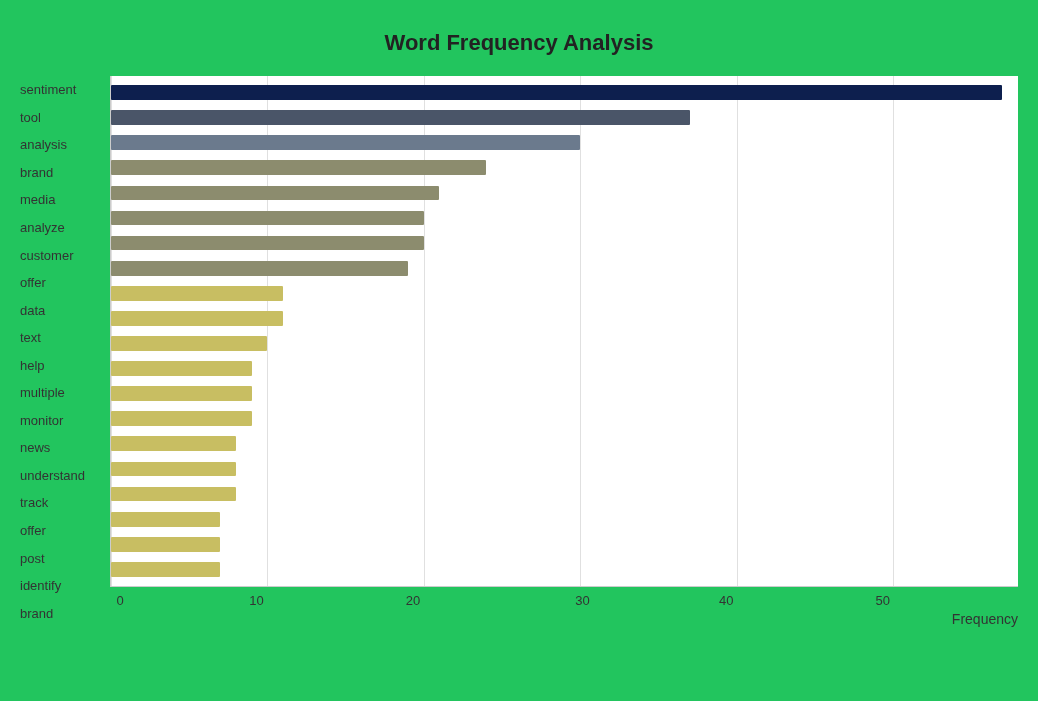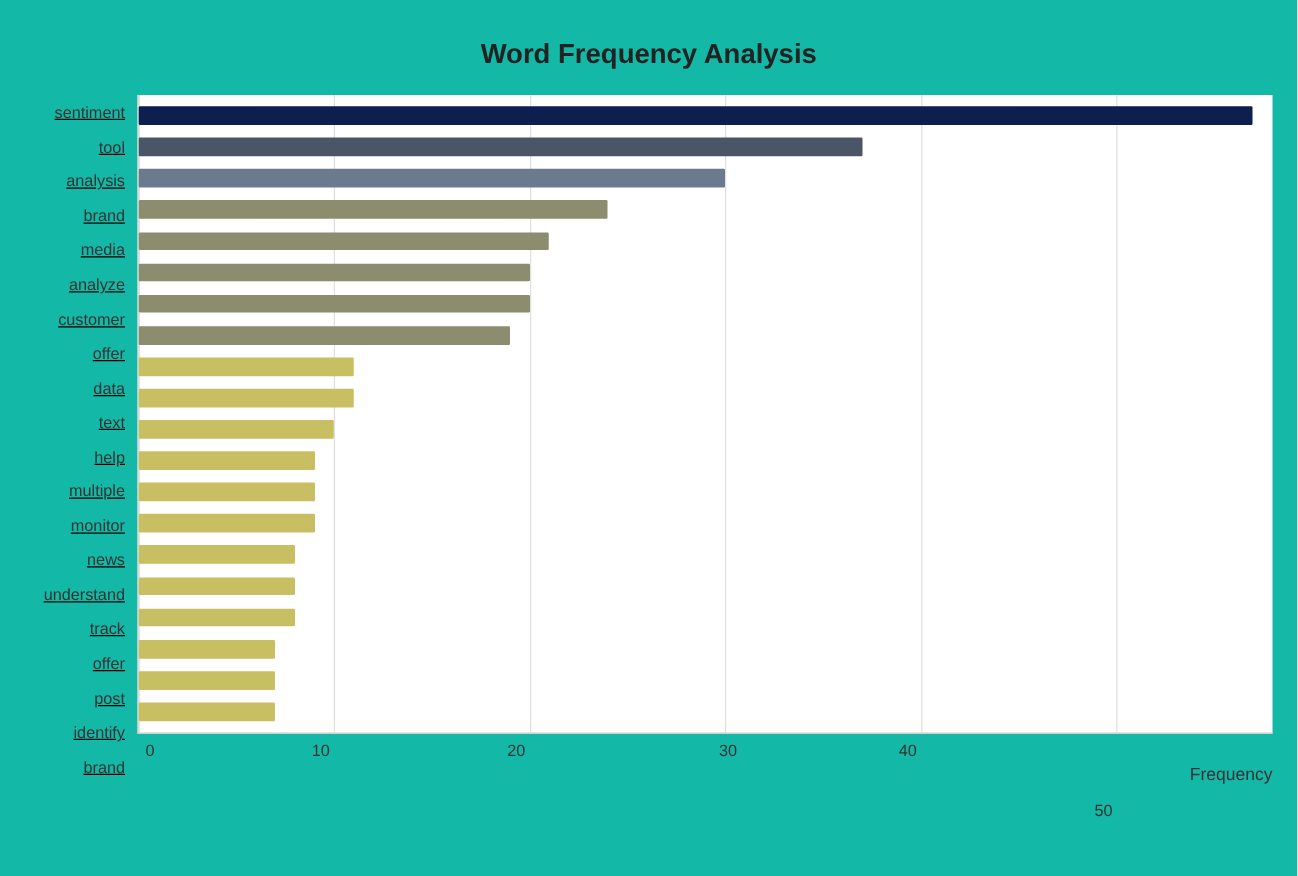--- a/index.html
+++ b/index.html
@@ -5,21 +5,21 @@
     * { box-sizing: border-box; margin: 0; padding: 0; }
     body {
       background: #f5f5f5;
       font-family: Arial, sans-serif;
       display: flex;
       justify-content: center;
       align-items: center;
       min-height: 100vh;
     }
     .chart-container {
-      background: #14b8a6;
+      background: #22c55e;
       width: 1038px;
       height: 701px;
       padding: 30px 20px 60px 20px;
       position: relative;
     }
     .chart-title {
       text-align: center;
       font-size: 22px;
       font-weight: bold;
       color: #222;
@@ -28,25 +28,23 @@
     .chart-area {
       display: flex;
       width: 100%;
       height: calc(100% - 60px);
       position: relative;
     }
     .y-labels {
       display: flex;
       flex-direction: column;
       justify-content: space-around;
-      align-items: flex-end;
       width: 90px;
       padding-right: 10px;
       flex-shrink: 0;
-      text-decoration: underline;
     }
     .y-label {
       font-size: 13px;
       color: #333;
       line-height: 1;
     }
     .bars-and-xaxis {
       flex: 1;
       display: flex;
       flex-direction: column;
@@ -213,18 +211,18 @@
               <div class="bar" style="width: 12.069%; background-color: rgb(200, 190, 98);"></div>
             </div>
           </div>
       </div>
       <div class="x-axis-labels" id="x-axis-labels" style="position: relative; height: 20px;">
           <span class="x-label" style="position: absolute; left: calc(0% - 10px);">0</span>
           <span class="x-label" style="position: absolute; left: calc(17.2414% - 10px);">10</span>
           <span class="x-label" style="position: absolute; left: calc(34.4828% - 10px);">20</span>
           <span class="x-label" style="position: absolute; left: calc(51.7241% - 10px); text-align: right;">30</span>
           <span class="x-label" style="position: absolute; left: calc(68.9655% - 10px);">40</span>
-          <span class="x-label" style="position: absolute; left: calc(86.2069% - 10px); margin-top: 48px;">50</span>
+          <span class="x-label" style="position: absolute; left: calc(86.2069% - 10px);">50</span>
         </div>
       <div class="x-axis-title">Frequency</div>
     </div>
   </div>
 </div>
 
 </body></html>

